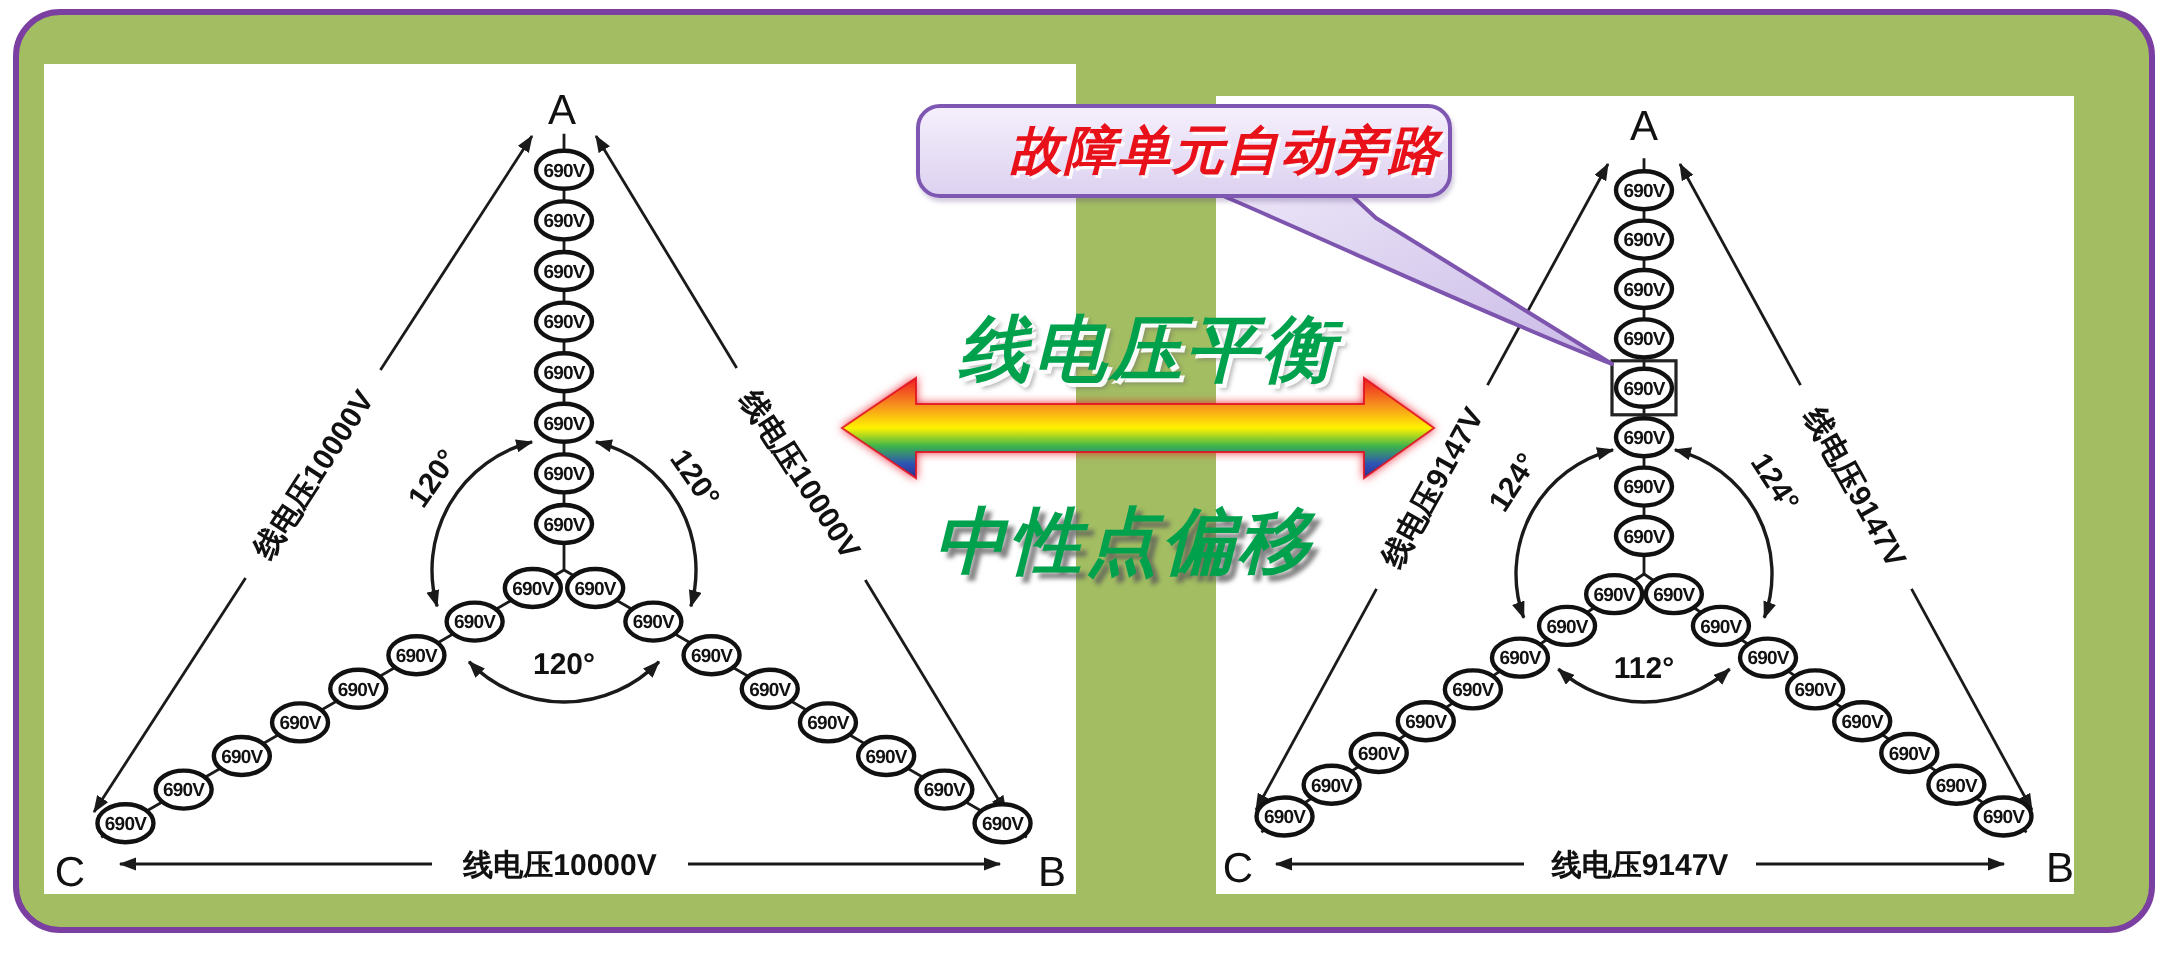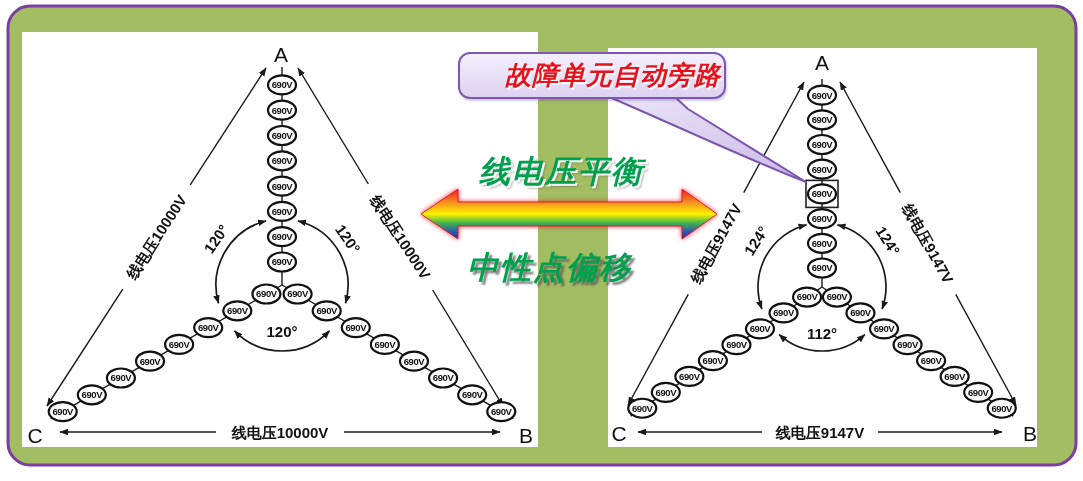--- a/index.html
+++ b/index.html
@@ -20,21 +20,21 @@
   .callout{position:absolute;left:458px;top:52px;width:264px;height:43px;
            border:2.5px solid #7e57b2;border-radius:12px;
            background:linear-gradient(#f4effc, #ddd2f0);
            display:flex;align-items:center;justify-content:center;
            box-shadow:1px 2px 2px rgba(80,50,120,.25);}
   .callout span{font-size:26px;font-weight:bold;font-style:italic;color:#e8111a;
            letter-spacing:1px;white-space:nowrap;
            text-shadow:1.5px 1.5px 0 rgba(255,255,255,.85);margin-left:42px;}
   
   .gtext{position:absolute;font-weight:bold;font-style:italic;color:#00a14d;
-         font-size:31px;letter-spacing:2px;white-space:nowrap;}
+         font-size:36px;letter-spacing:2px;white-space:nowrap;}
   .gtext.t1{left:479px;top:151px;text-shadow:2px 2px 0 rgba(255,255,255,.95),3px 3px 2px rgba(100,100,100,.45);}
   .gtext.t2{left:467px;top:247px;text-shadow:3px 3px 2px rgba(90,90,90,.75);}
 </style>
 </head>
 <body>
 
 <div class="stage">
 
   <svg class="canvas" width="1083" height="481" viewBox="0 0 1083 481">
     <defs>

